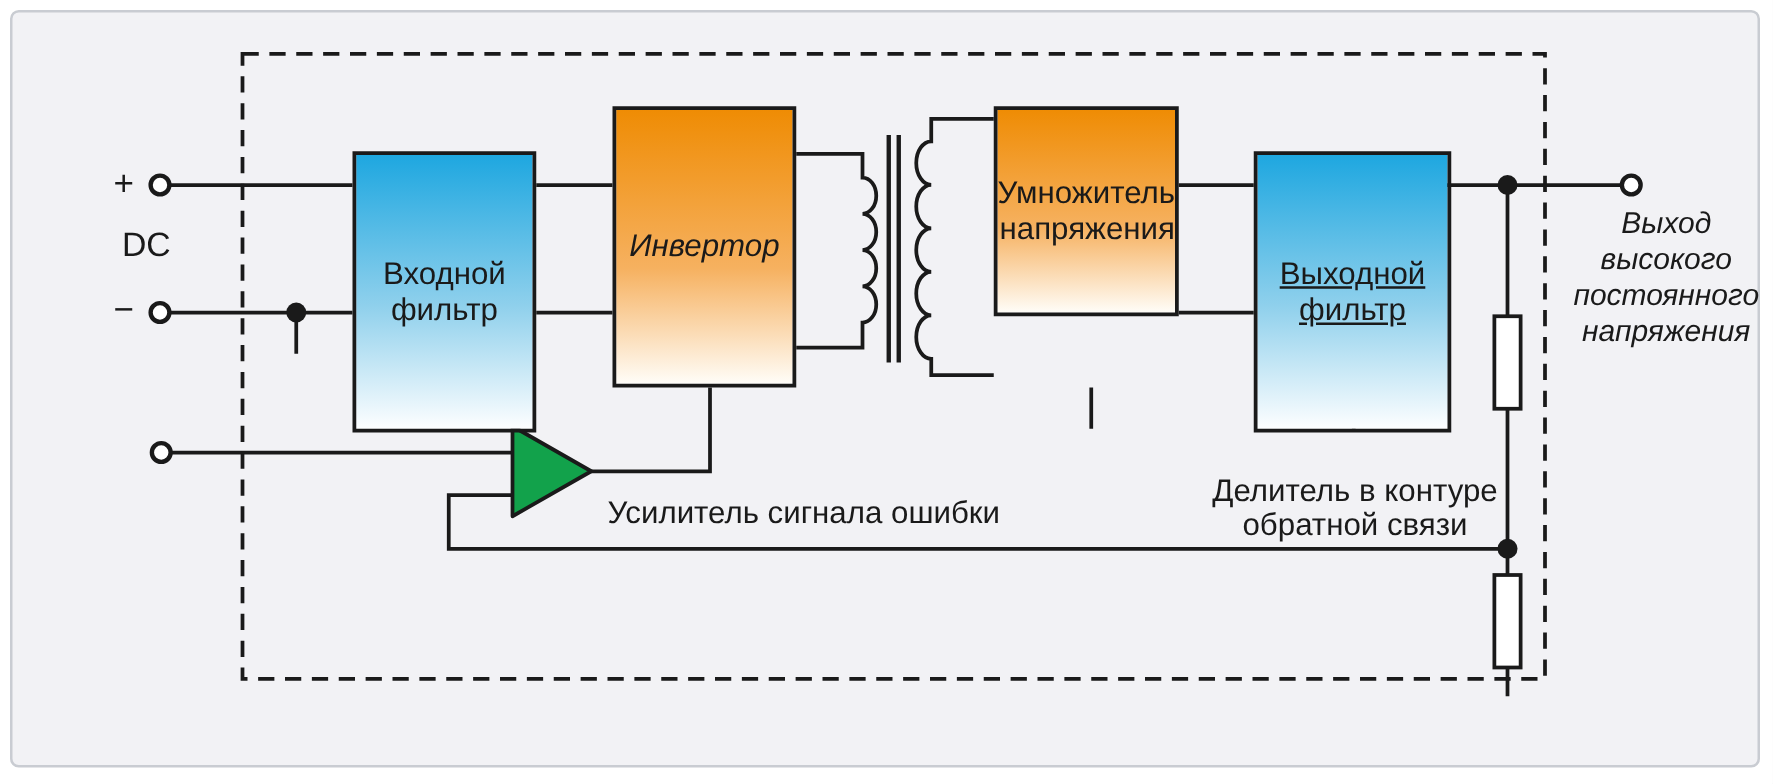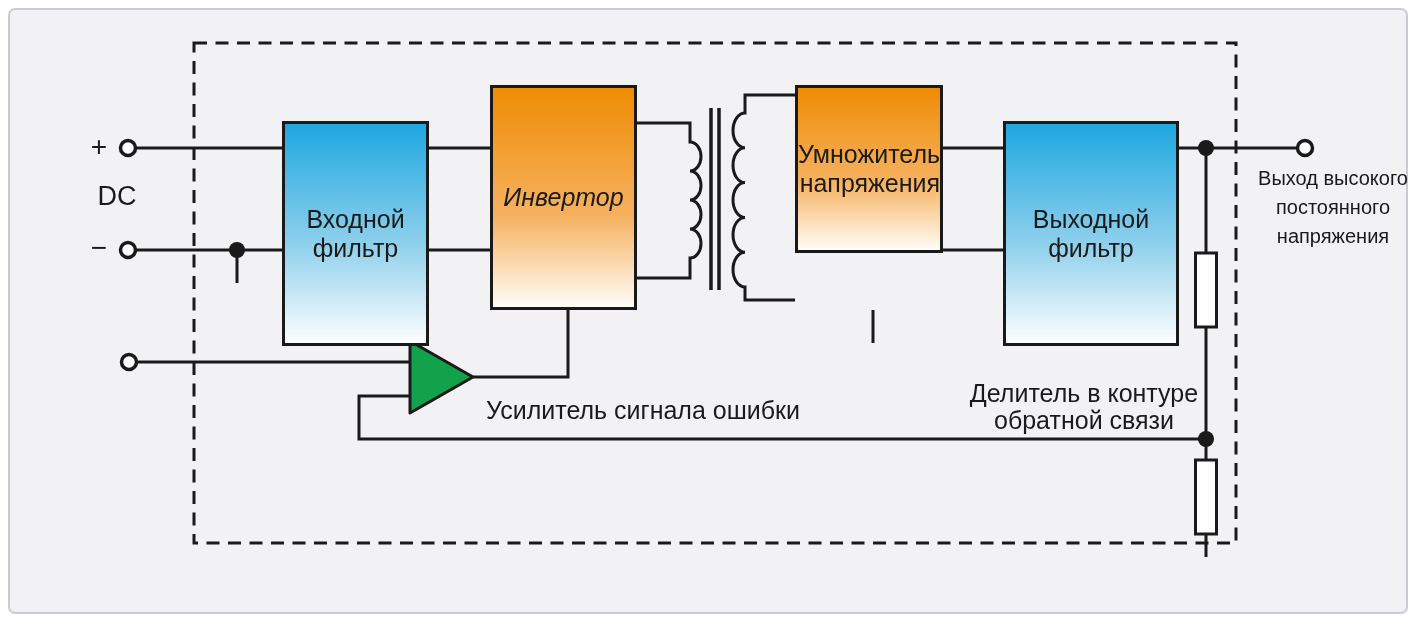--- a/index.html
+++ b/index.html
@@ -14,21 +14,21 @@
   .dot{fill:var(--line,#1a1a1a);stroke:none;}
   .term{fill:#ffffff;stroke:var(--line,#1a1a1a);stroke-width:3.5px;}
   .rz{fill:#ffffff;stroke:var(--line,#1a1a1a);stroke-width:3px;}
   .tri{fill:var(--amplifier-green,#12a24b);stroke:var(--line,#1a1a1a);stroke-width:3px;stroke-linejoin:round;}
   .block{position:absolute;box-sizing:border-box;border:3px solid var(--line,#1a1a1a);
          display:flex;align-items:center;justify-content:center;text-align:center;
          font-size:25px;line-height:29px;font-weight:400;}
   .block.blue{background:linear-gradient(180deg,var(--blue-block-top,#1ea7e0) 0%,#8fd0ec 55%,#fdfeff 100%);margin-top:36px;}
   .block.orange{background:linear-gradient(180deg,var(--orange-block-top,#ef8c04) 0%,#f6b160 58%,#fffdf8 100%);}
   .lbl{position:absolute;text-align:center;}
-  .lbl.small{font-size:20px;line-height:28px;}
+  .lbl.small{font-size:24px;line-height:28px;font-style:italic;}
   .lbl.med{font-size:25px;line-height:27px;}
   .lbl.sym{font-size:28px;line-height:28px;}
   .lbl.dc{font-size:27px;line-height:27px;}
 </style>
 </head>
 <body>
 
 <div class="canvas">
   <div class="panel"></div>
 
@@ -94,21 +94,21 @@
 
   <div class="block blue" style="left:282px;top:85px;width:147px;height:225px;">
     <span>Входной фильтр</span>
   </div>
   <div class="block orange" style="left:490px;top:85px;width:147px;height:225px;font-style:italic;">
     <span>Инвертор</span>
   </div>
   <div class="block orange" style="left:795px;top:85px;width:148px;height:168px;text-align:right;">
     <span>Умножитель напряжения</span>
   </div>
-  <div class="block blue" style="left:1003px;top:85px;width:176px;height:225px;">
+  <div class="block blue" style="left:1003px;top:85px;width:158px;height:225px;text-decoration:underline;">
     <span>Выходной фильтр</span>
   </div>
 
   <div class="lbl sym" style="left:84px;top:133px;width:30px;">+</div>
   <div class="lbl dc" style="left:90px;top:183px;width:54px;">DC</div>
   <div class="lbl sym" style="left:84px;top:234px;width:30px;">−</div>
   <div class="lbl med" style="left:468px;top:397px;width:350px;">Усилитель сигнала ошибки</div>
   <div class="lbl med" style="left:957px;top:380px;width:254px;">Делитель в контуре обратной связи</div>
   <div class="lbl small" style="left:1248px;top:164px;width:170px;line-height:29px;">Выход высокого постоянного напряжения</div>
 </div>

